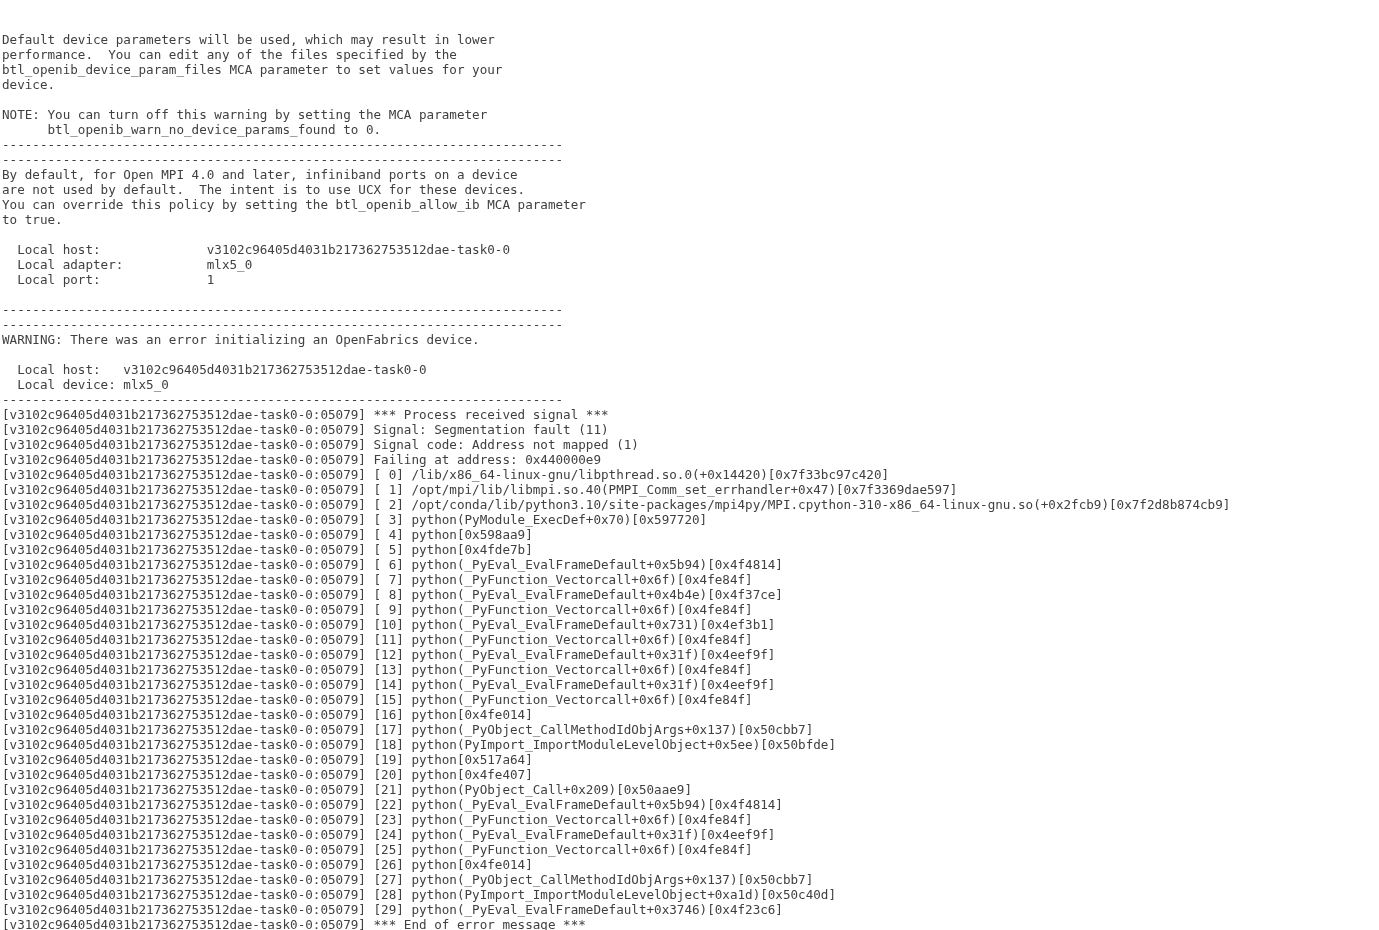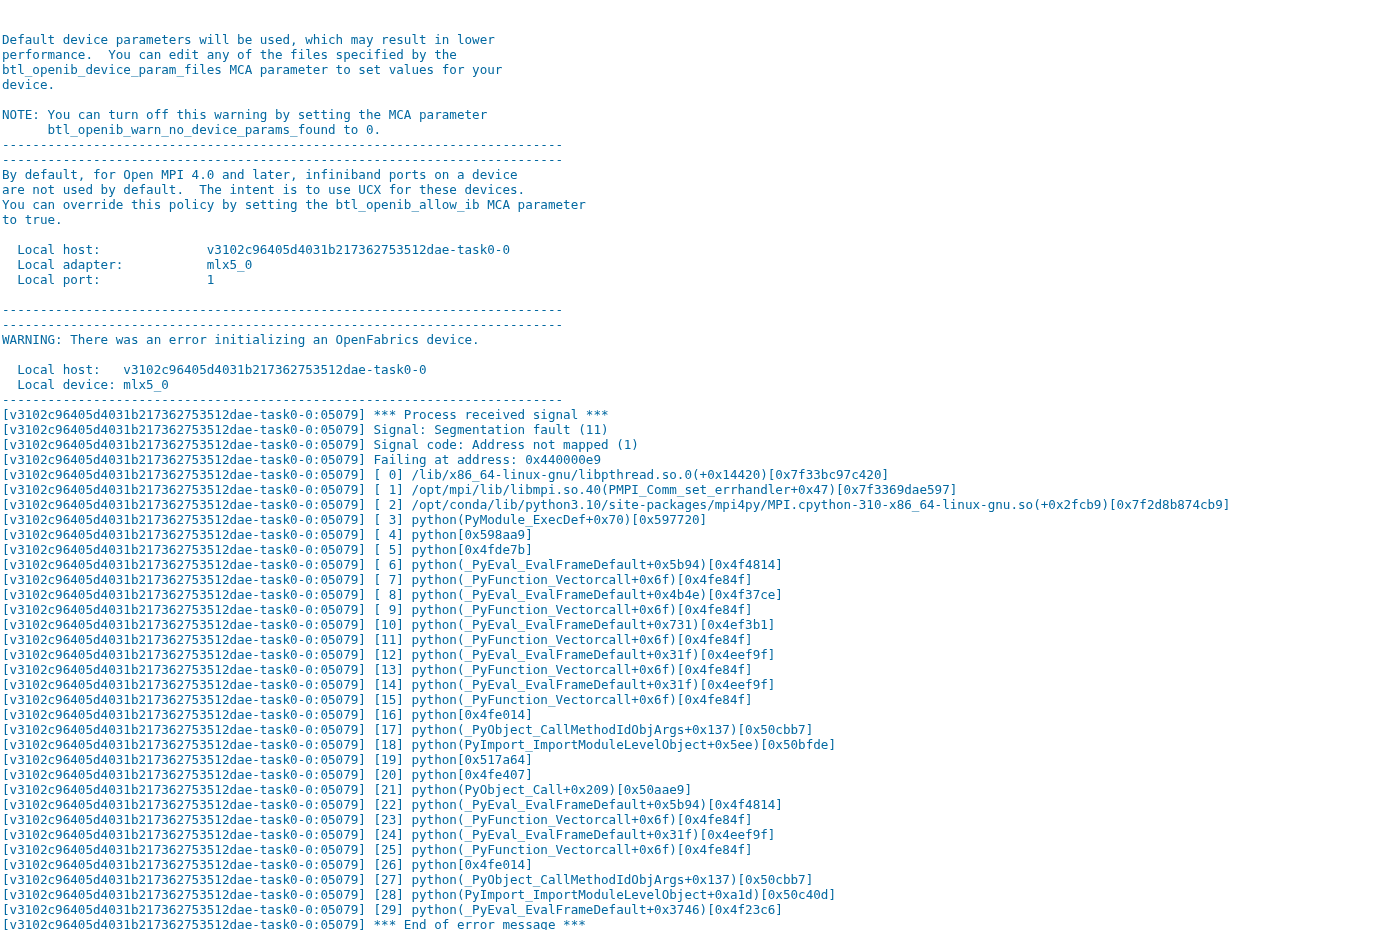--- a/index.html
+++ b/index.html
@@ -10,21 +10,21 @@
   body {
     width: 1379px;
     height: 930px;
     overflow: hidden;
     font-family: "DejaVu Sans Mono", "Liberation Mono", monospace;
   }
   #terminal {
     width: 1379px;
     height: 930px;
     background: #ffffff;
-    color: #0369a1;
+    color: #404040;
     font-family: "DejaVu Sans Mono", "Liberation Mono", monospace;
     font-size: 12.6px;
     line-height: 15px;
     padding: 2px 0 0 2px;
     box-sizing: border-box;
     white-space: pre;
     overflow: hidden;
   }
   .line {
     white-space: pre;

